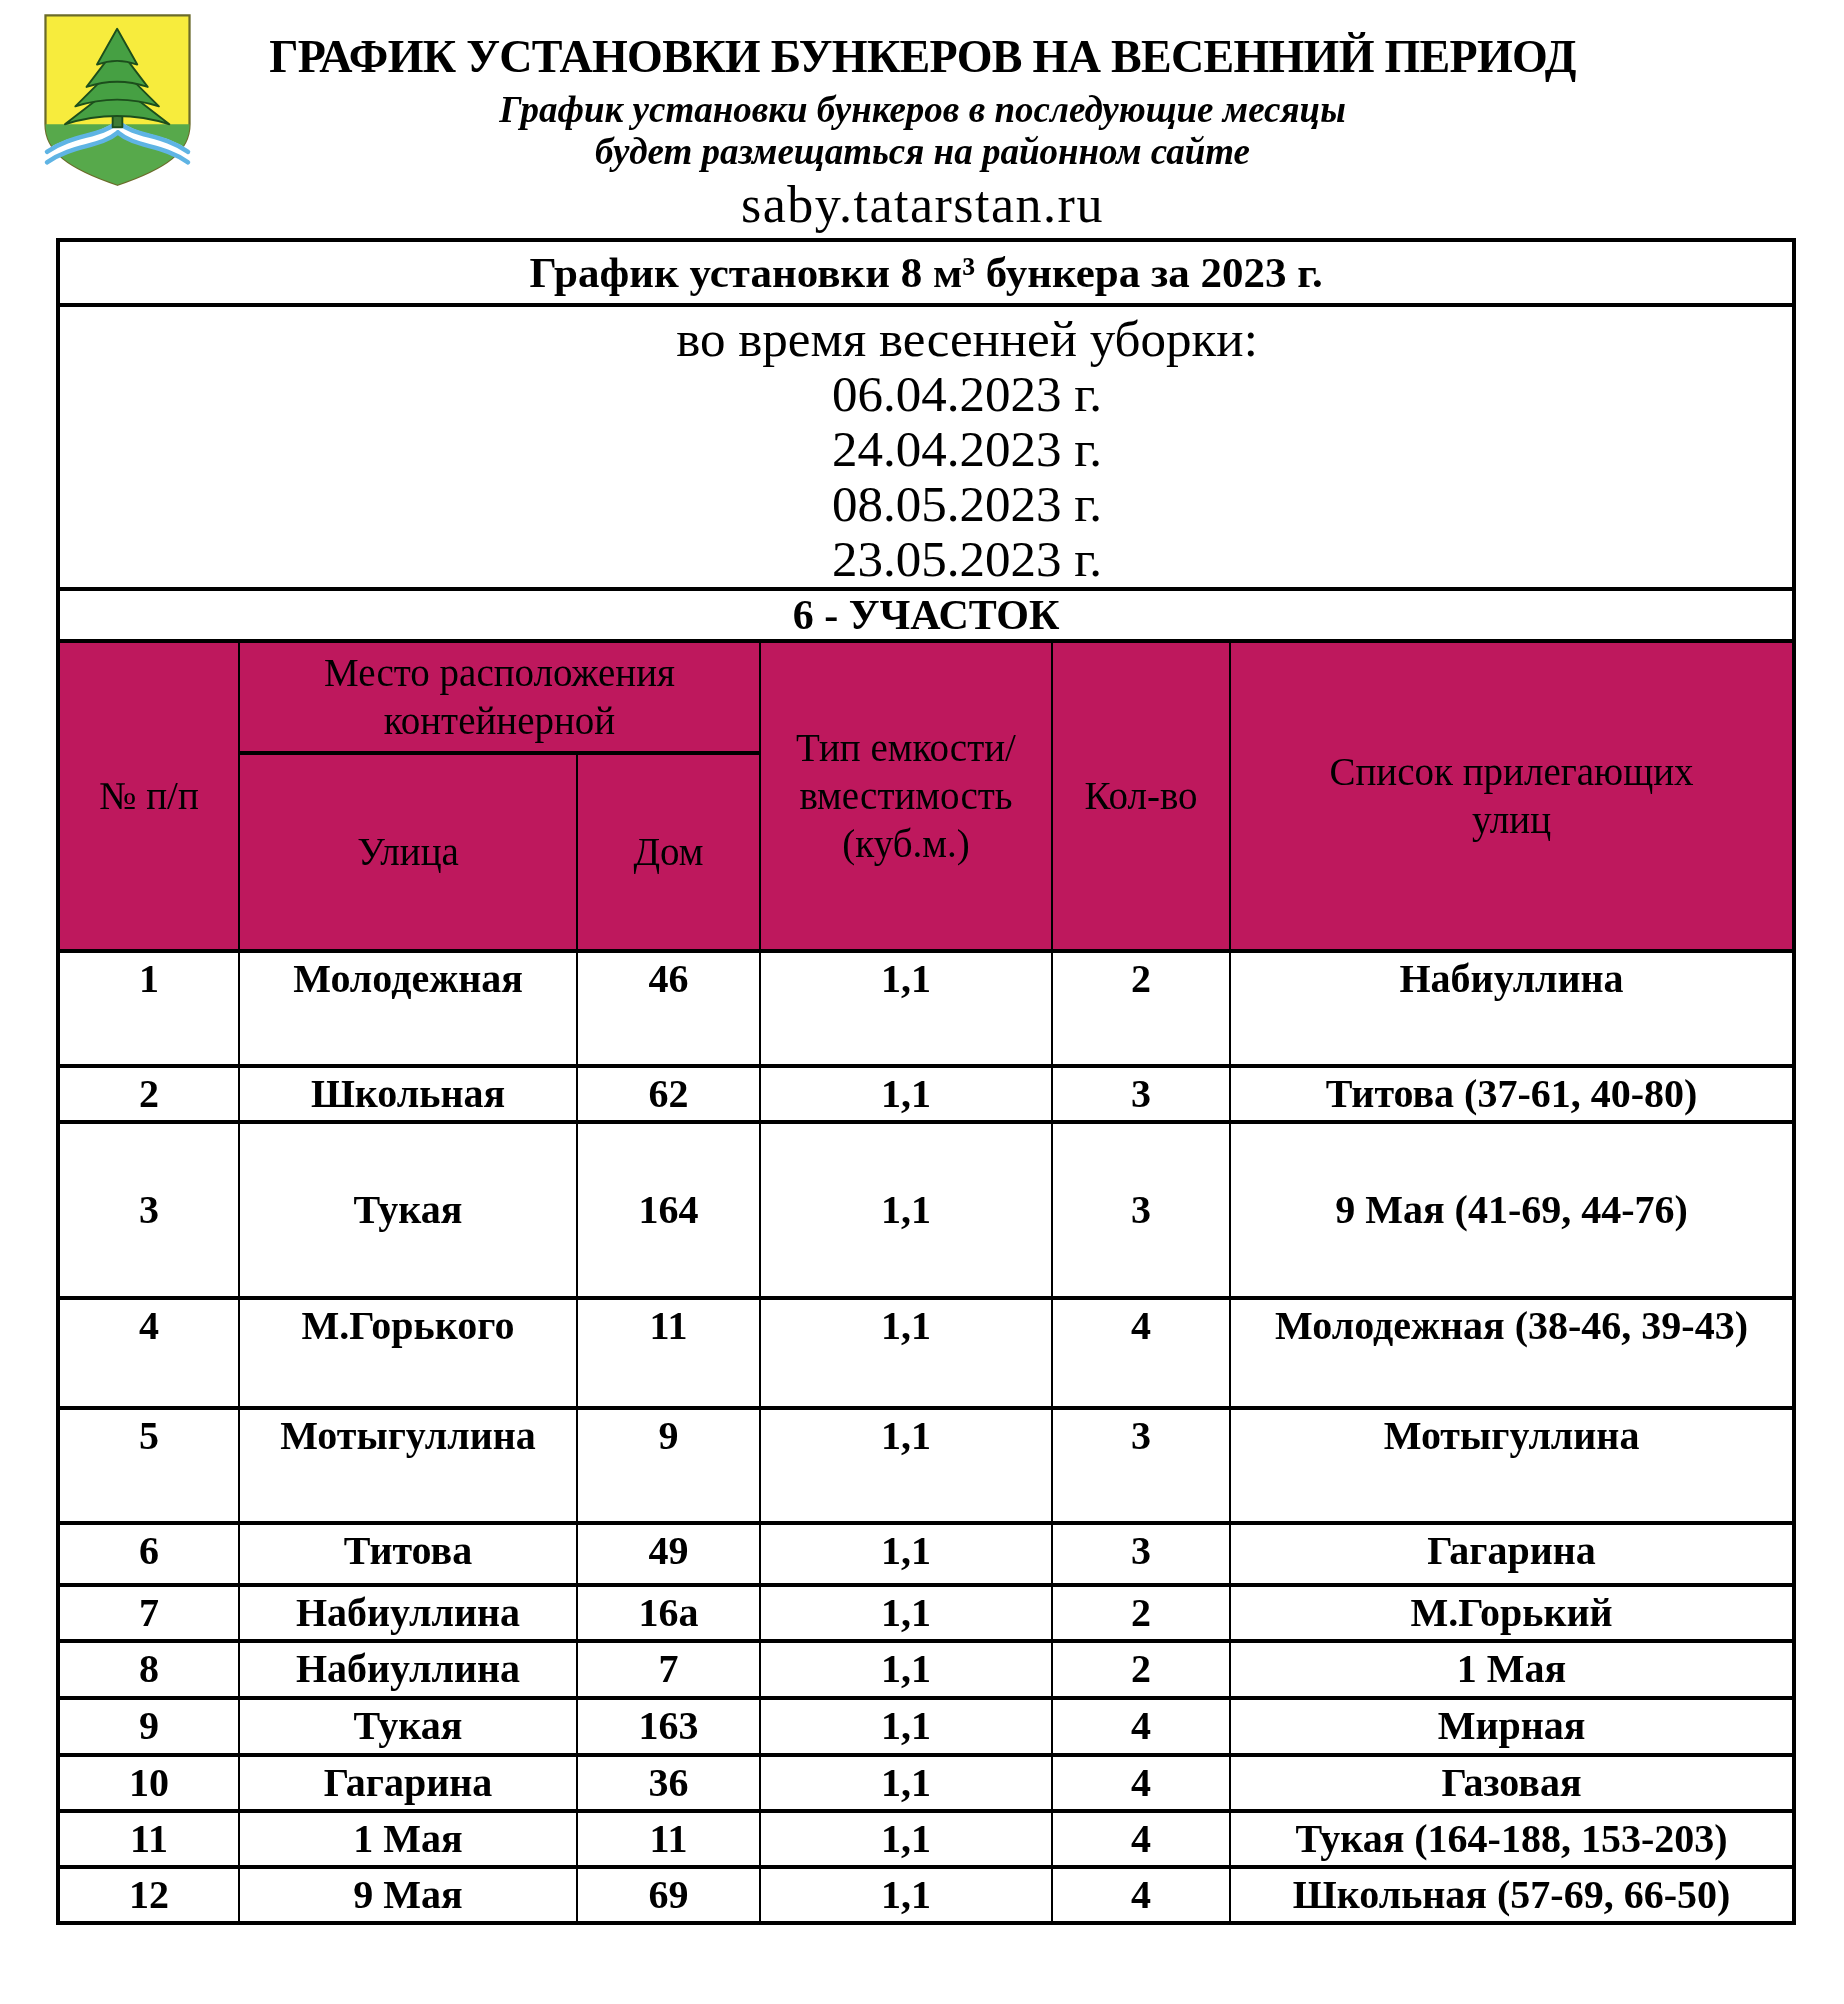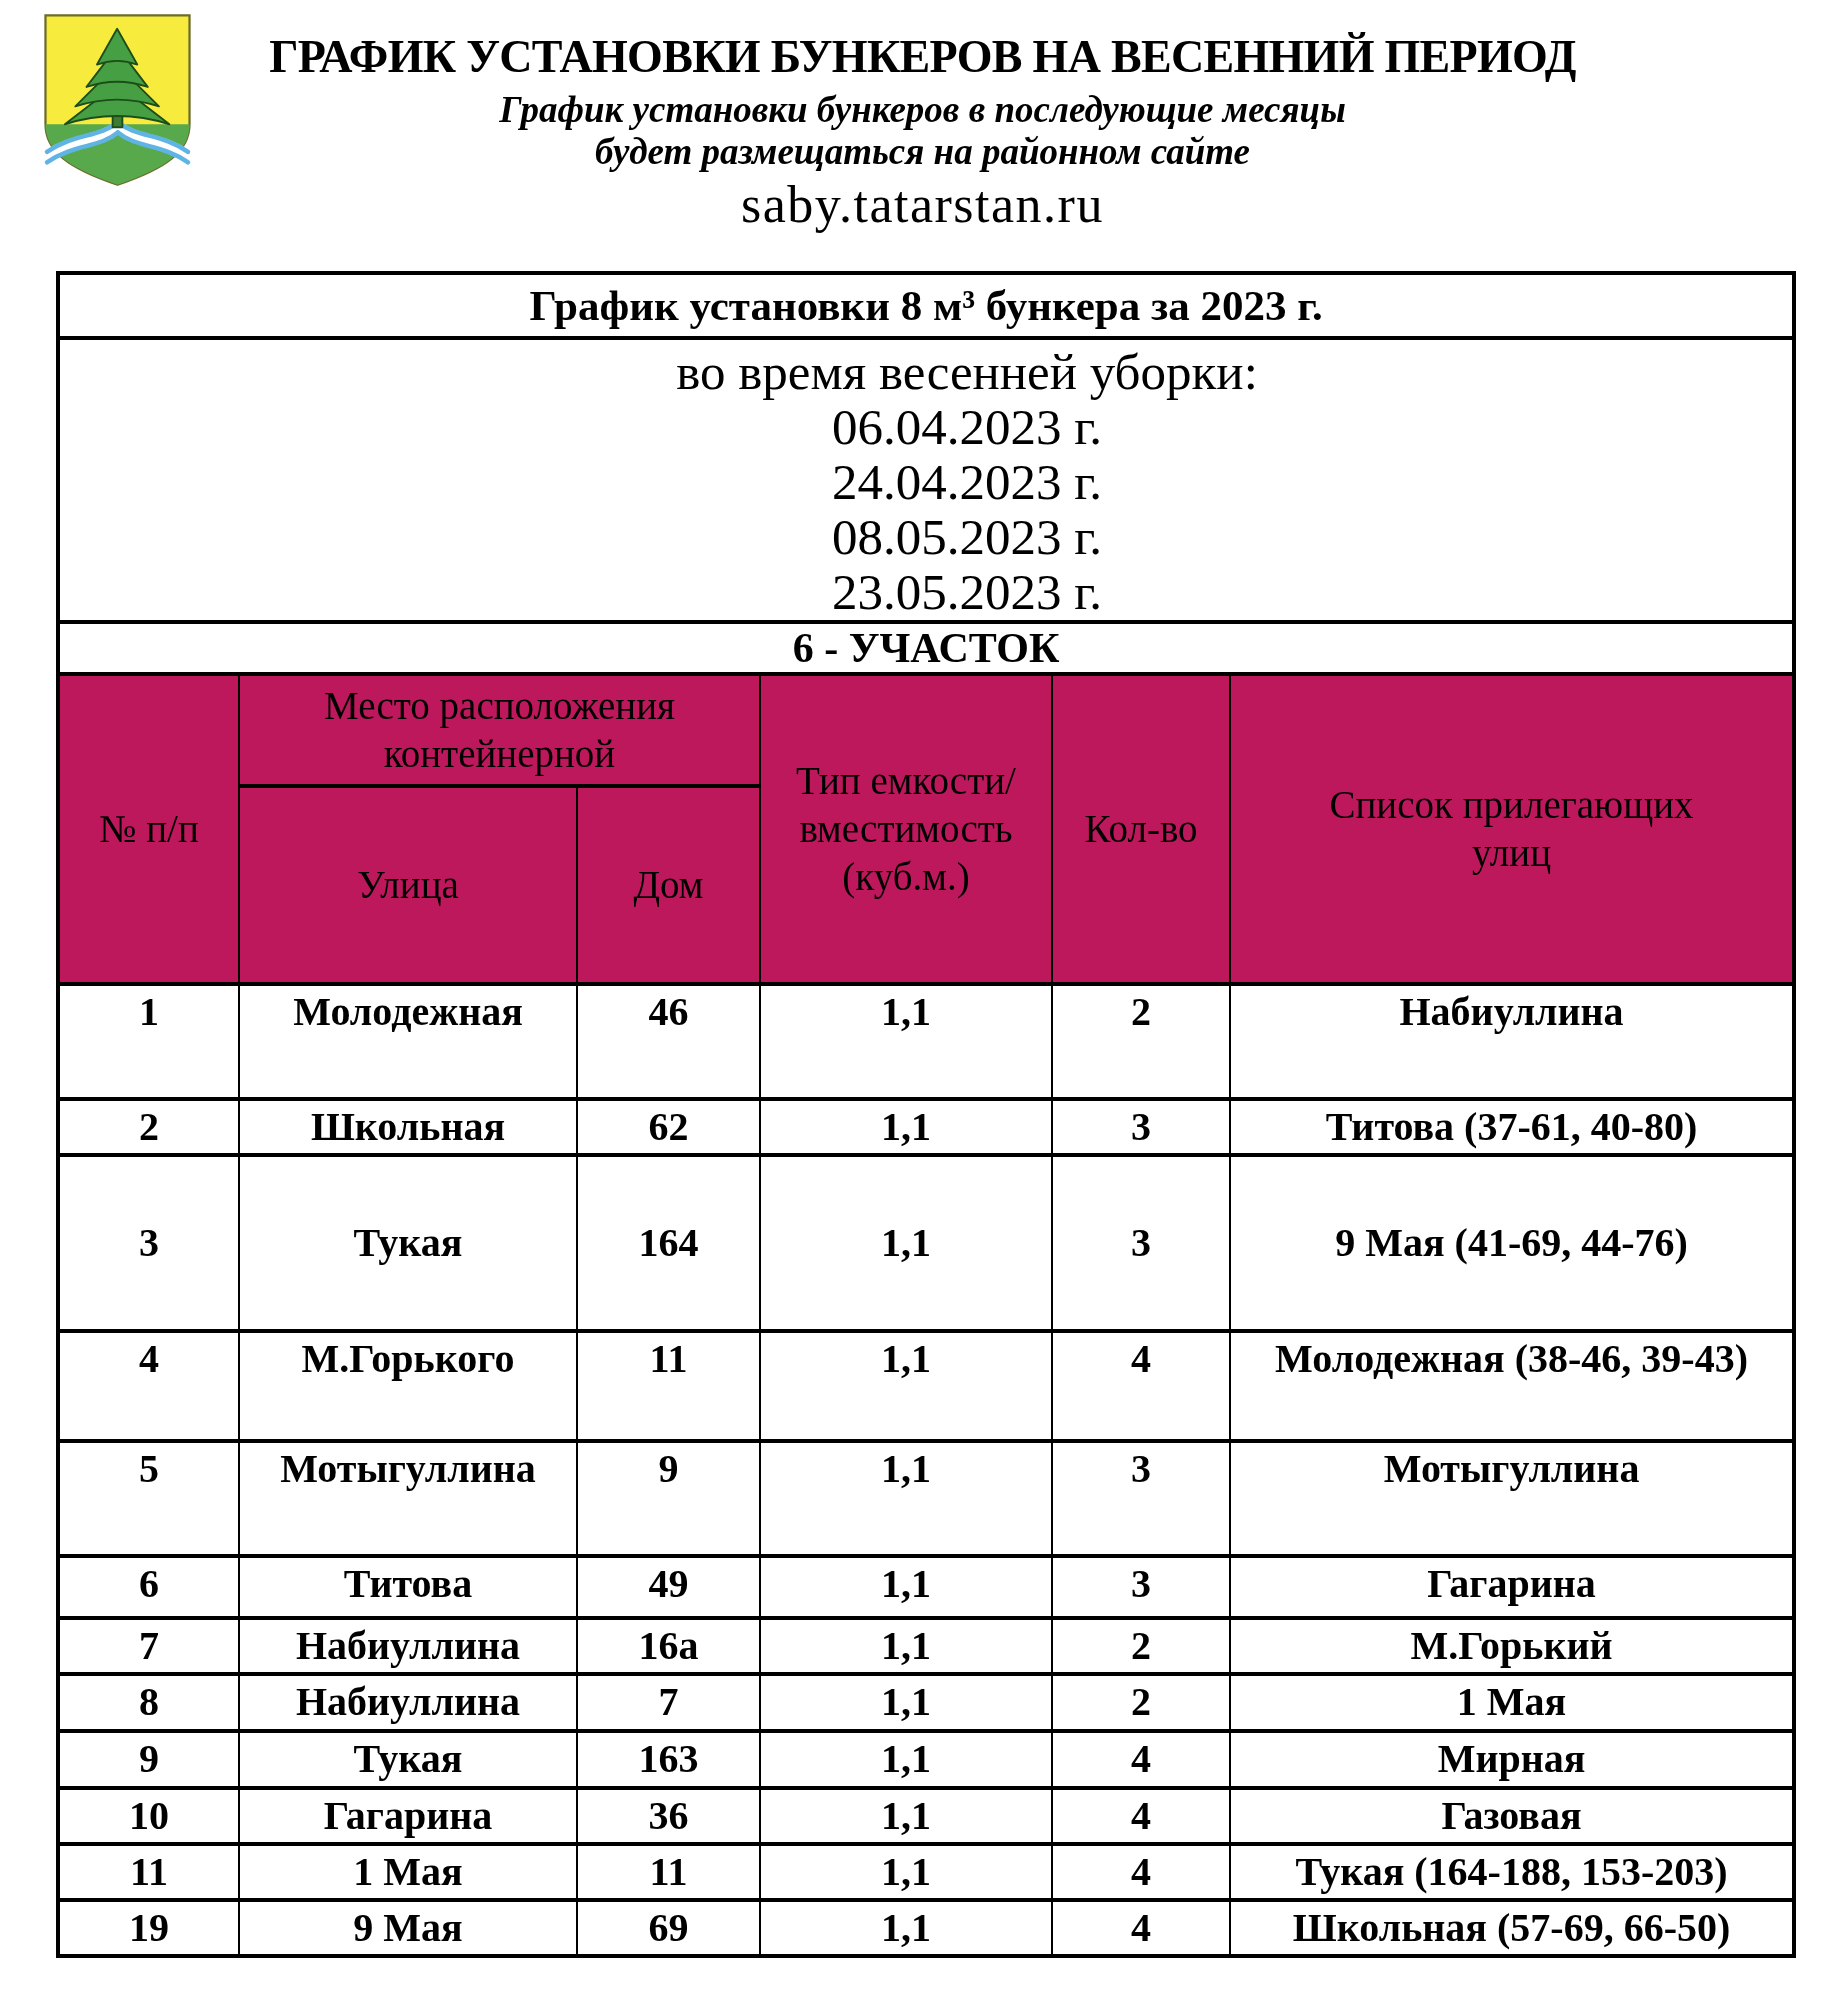--- a/index.html
+++ b/index.html
@@ -1,19 +1,19 @@
 <!DOCTYPE html>
 <html style="font-size:12px"><head>
 <meta charset="utf-8">
 <style>
   * { margin:0; padding:0; box-sizing:border-box; }
   html,body { width:1845px; height:2005px; background:#ffffff; overflow:hidden;
               font-family:"Liberation Serif","DejaVu Serif",serif; color:#000; }
 
-  .doc-header { position:relative; height:271px; }
+  .doc-header { position:relative; height:238px; }
   .emblem { position:absolute; left:41px; top:12px; width:153px; height:176px; }
   .head-texts { text-align:center; padding-top:31px; }
   .main-title { font-size:46px; font-weight:bold; line-height:51px; letter-spacing:-0.7px; }
   .subtitle   { font-size:37px; font-style:italic; font-weight:bold; line-height:42px; }
   .subtitle.first { margin-top:7.4px; }
   .website    { font-size:52px; line-height:58px; margin-top:3px; letter-spacing:1.5px; }
 
   table.grid { margin-left:56px; width:1736px; table-layout:fixed;
                border-collapse:collapse; border:4.5px solid #000; }
   .grid td, .grid th {
@@ -200,21 +200,21 @@
       </tr>
       <tr class="data-row" style="height:54px">
         <td>11</td>
         <td>1 Мая</td>
         <td>11</td>
         <td>1,1</td>
         <td>4</td>
         <td>Тукая (164-188, 153-203)</td>
       </tr>
       <tr class="data-row" style="height:54px">
-        <td>19</td>
+        <td>12</td>
         <td>9 Мая</td>
         <td>69</td>
         <td>1,1</td>
         <td>4</td>
         <td>Школьная (57-69, 66-50)</td>
       </tr>
     </tbody>
   </table>
 </div>
 

